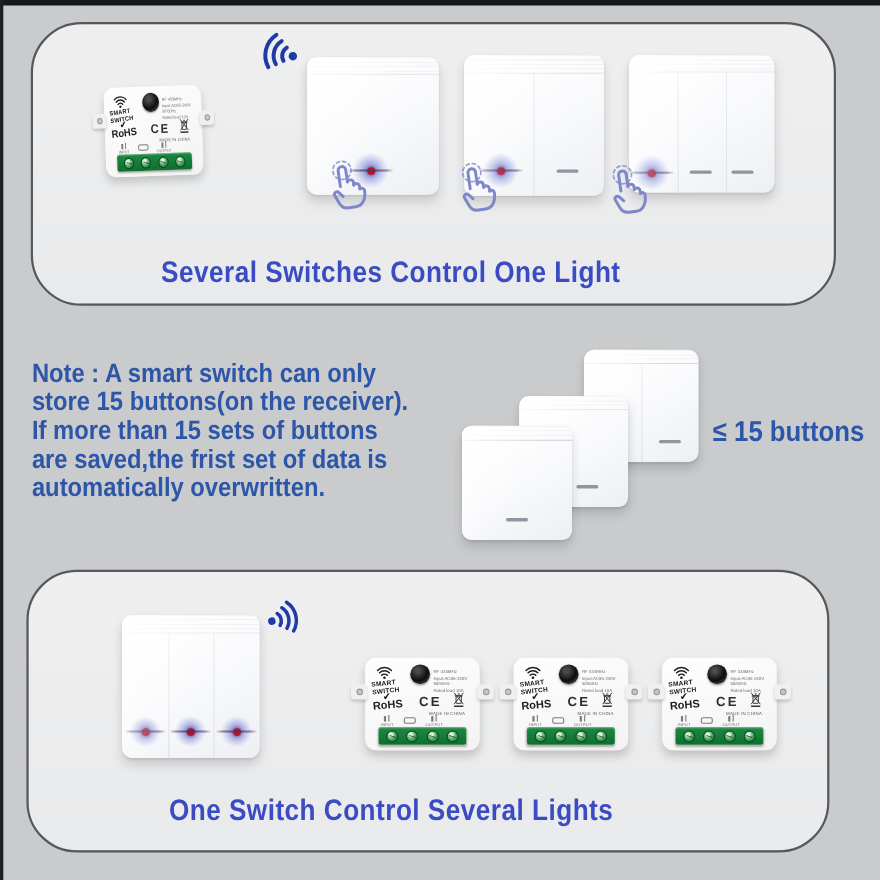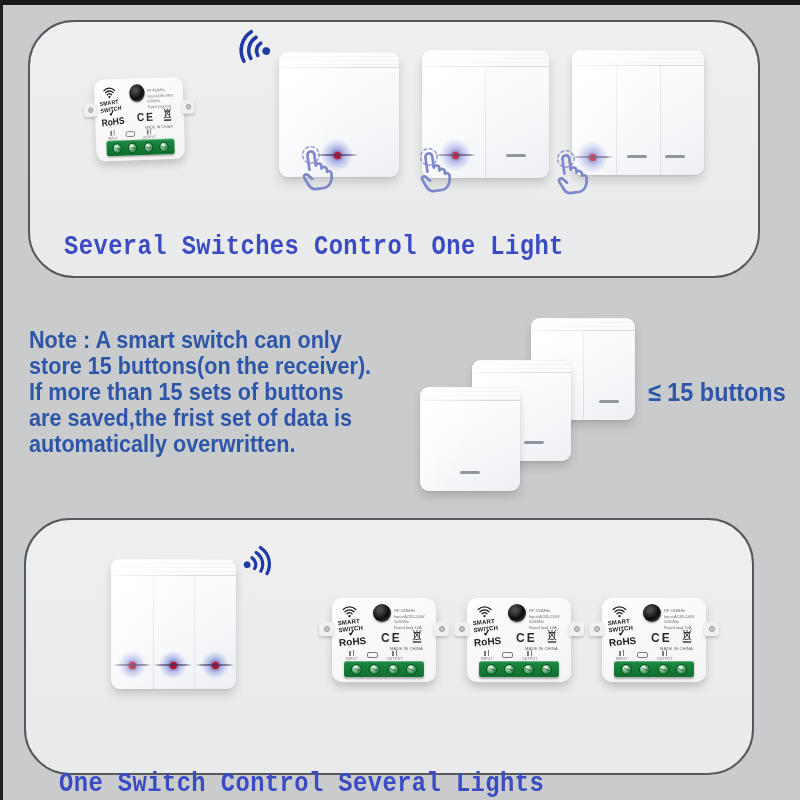--- a/index.html
+++ b/index.html
@@ -32,25 +32,25 @@
           border-radius:50%; background:#b51430; box-shadow:0 0 3px rgba(130,20,55,.9); }
   .glow::after  { content:""; position:absolute; left:-5px; right:-5px; top:50%; height:2.5px; margin-top:-1.25px;
           background:linear-gradient(90deg, transparent, rgba(70,50,95,.5) 15%, rgba(70,50,95,.75) 50%,
                      rgba(70,50,95,.5) 85%, transparent); }
   .glow.g32 { width:32px; height:32px; }
   .glow.g28 { width:28px; height:28px; }
 
   .hand { position:absolute; width:42px; height:48px; color:#7d87ca; transform:rotate(-8deg); }
   .wifi { position:absolute; color:#1d3aa6; }
 
-  .heading { position:absolute; text-align:left; font-weight:bold; color:#3a4bc4;
-             font-size:27px; letter-spacing:.5px; white-space:nowrap;font-family:Liberation Mono, monospace; }
+  .heading { position:absolute; text-align:center; font-weight:bold; color:#3a4bc4;
+             font-size:27px; letter-spacing:.5px; white-space:nowrap; }
   .heading > span { display:inline-block; transform:scaleX(.88); }
   .heading.h-top    { left:0; top:210px; width:650px; }
-  .heading.h-bottom { left:0; top:201px; width:660px;margin-top:48px; }
+  .heading.h-bottom { left:0; top:201px; width:660px; }
 
   .note { position:absolute; left:29px; top:327px; font-size:24px; font-weight:bold; color:#2d56a8;
           line-height:26px; transform:scaleX(.9); transform-origin:left top; white-space:nowrap; }
   .capacity { position:absolute; left:648px; top:377px; font-size:26px; font-weight:bold; color:#2d56a8;
           transform:scaleX(.9); transform-origin:left top; white-space:nowrap; }
 
   .z1{z-index:1} .z2{z-index:2} .z3{z-index:3}
 
   
   .module { position:absolute; width:104px; height:84px; }

